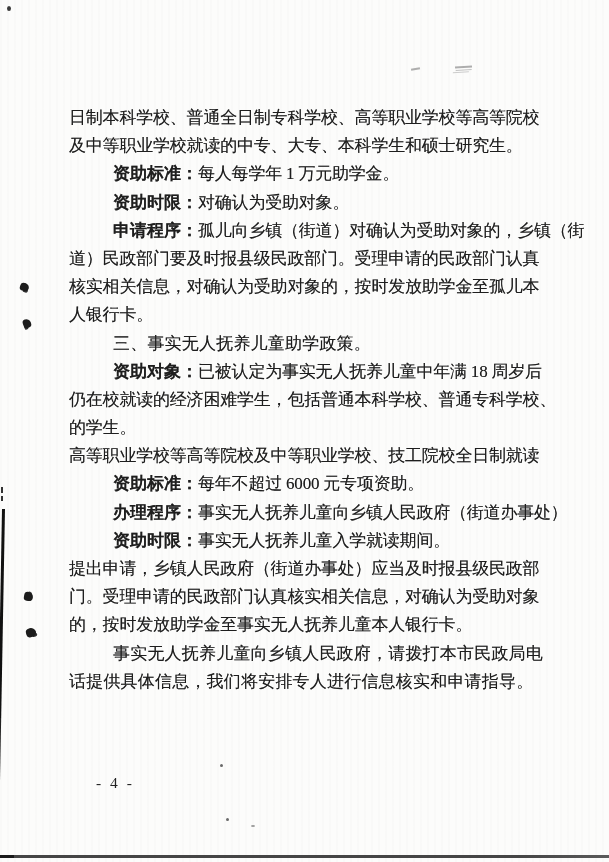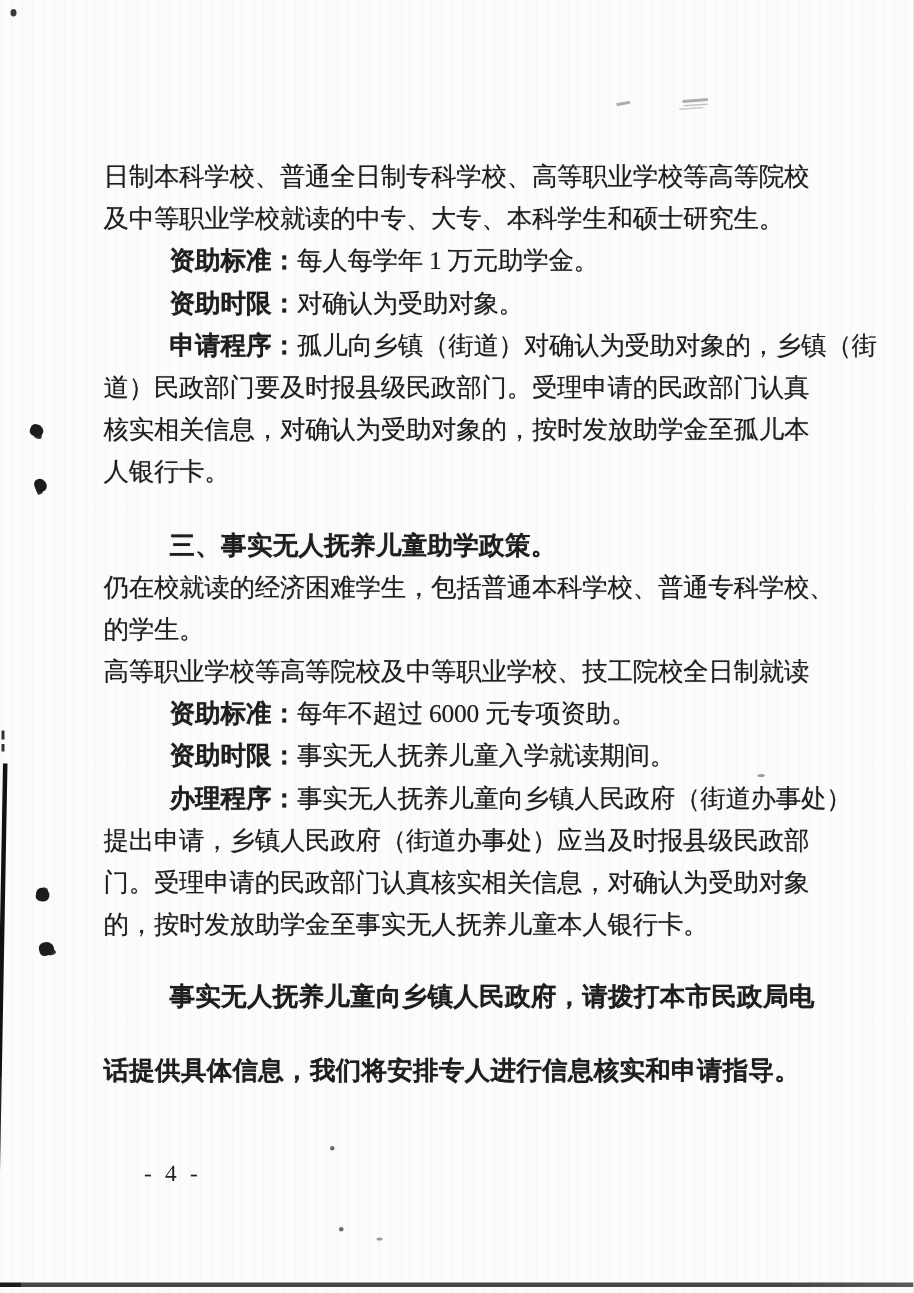--- a/index.html
+++ b/index.html
@@ -16,21 +16,21 @@
   .textblock{
     position:absolute;
     left:69px;top:104px;width:486px;
     font-size:17px;line-height:28.2px;
     letter-spacing:-0.2px;
     text-shadow:0 0 0.5px rgba(30,30,30,0.55);
   }
   .line{white-space:nowrap;height:28.2px;}
   .line.indent{padding-left:44px;}
   .line .label{font-weight:700;font-family:Liberation Serif, serif;letter-spacing:0;text-align:right;}
-  .line.bold{font-weight:700;font-family:"Liberation Sans","DejaVu Sans",sans-serif;letter-spacing:0.2px;margin-top:20px;}
+  .line.bold{font-weight:400;font-family:"Liberation Sans","DejaVu Sans",sans-serif;letter-spacing:0.2px;}
   .pageno{
     position:absolute;left:96px;top:774px;
     font-size:15.5px;letter-spacing:2.5px;color:#222;
     font-family:"Liberation Serif","DejaVu Serif",serif;
   }
   
   .smudge{position:absolute;background:#1c1c1c;border-radius:45% 60% 50% 40%;}
   .smudge.s1{left:20px;top:283px;width:9px;height:8px;transform:rotate(18deg);box-shadow:2px 3px 0 -2px #333;}
   .smudge.s2{left:23px;top:319px;width:8px;height:9px;transform:rotate(-22deg);box-shadow:-2px 3px 0 -2px #333;}
   .smudge.s3{left:24px;top:592px;width:9px;height:9px;transform:rotate(10deg);box-shadow:1px -3px 0 -2.5px #444;}
@@ -69,26 +69,27 @@
   <div class="textblock">
     <div class="line"><span>日制本科学校、普通全日制专科学校、高等职业学校等高等院校</span></div>
     <div class="line"><span>及中等职业学校就读的中专、大专、本科学生和硕士研究生。</span></div>
     <div class="line indent"><span class="label">资助标准：</span><span>每人每学年 1 万元助学金。</span></div>
     <div class="line indent"><span class="label">资助时限：</span><span>对确认为受助对象。</span></div>
     <div class="line indent"><span class="label">申请程序：</span><span>孤儿向乡镇（街道）对确认为受助对象的，乡镇（街</span></div>
     <div class="line"><span>道）民政部门要及时报县级民政部门。受理申请的民政部门认真</span></div>
     <div class="line"><span>核实相关信息，对确认为受助对象的，按时发放助学金至孤儿本</span></div>
     <div class="line"><span>人银行卡。</span></div>
     <div class="line indent bold"><span>三、事实无人抚养儿童助学政策。</span></div>
+    <div class="line indent"><span class="label">资助对象：</span><span>已被认定为事实无人抚养儿童中年满 18 周岁后</span></div>
     <div class="line"><span>仍在校就读的经济困难学生，包括普通本科学校、普通专科学校、</span></div>
     <div class="line"><span>的学生。</span></div>
     <div class="line"><span>高等职业学校等高等院校及中等职业学校、技工院校全日制就读</span></div>
     <div class="line indent"><span class="label">资助标准：</span><span>每年不超过 6000 元专项资助。</span></div>
+    <div class="line indent"><span class="label">办理程序：</span><span>事实无人抚养儿童向乡镇人民政府（街道办事处）</span></div>
     <div class="line indent"><span class="label">资助时限：</span><span>事实无人抚养儿童入学就读期间。</span></div>
-    <div class="line indent"><span class="label">办理程序：</span><span>事实无人抚养儿童向乡镇人民政府（街道办事处）</span></div>
     <div class="line"><span>提出申请，乡镇人民政府（街道办事处）应当及时报县级民政部</span></div>
     <div class="line"><span>门。受理申请的民政部门认真核实相关信息，对确认为受助对象</span></div>
     <div class="line"><span>的，按时发放助学金至事实无人抚养儿童本人银行卡。</span></div>
     <div class="line indent bold"><span>事实无人抚养儿童向乡镇人民政府，请拨打本市民政局电</span></div>
     <div class="line bold"><span>话提供具体信息，我们将安排专人进行信息核实和申请指导。</span></div>
   </div>
 
   <div class="pageno">- 4 -</div>
 
   <div class="smudge s1"></div>

